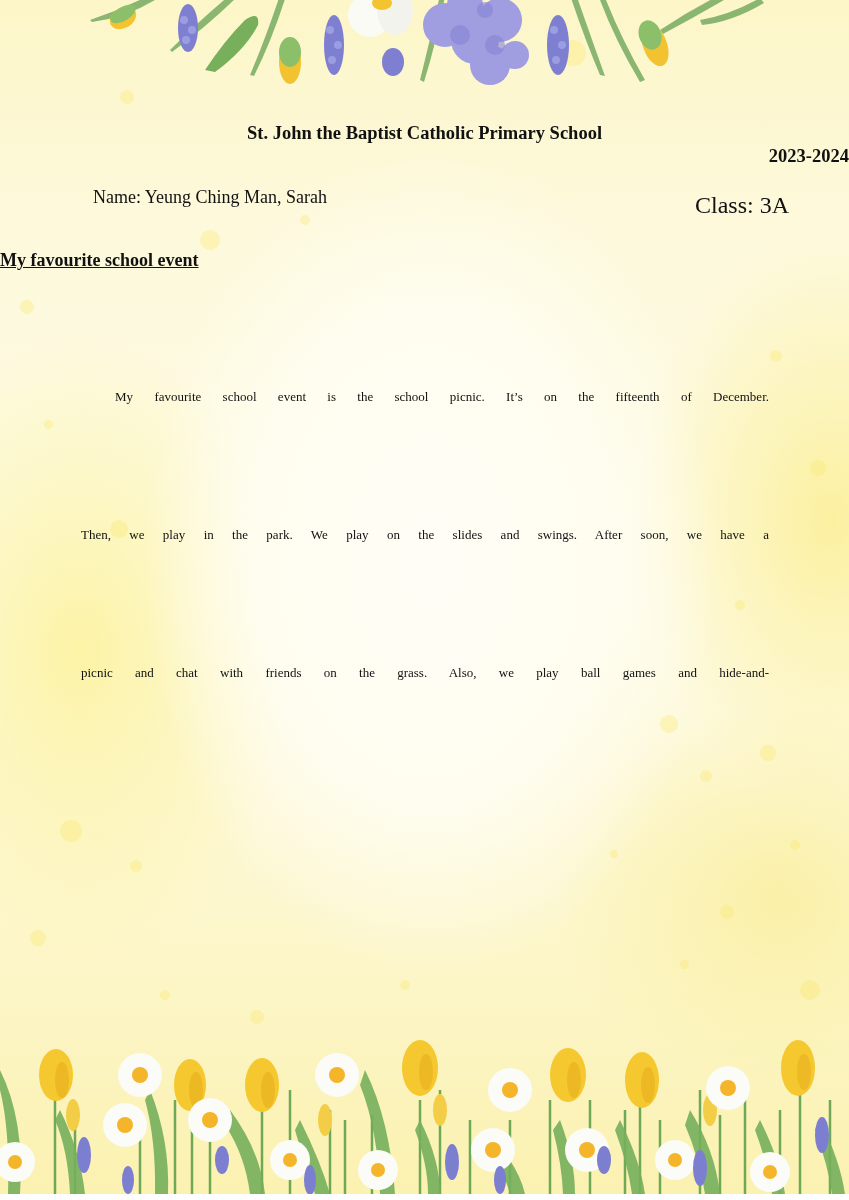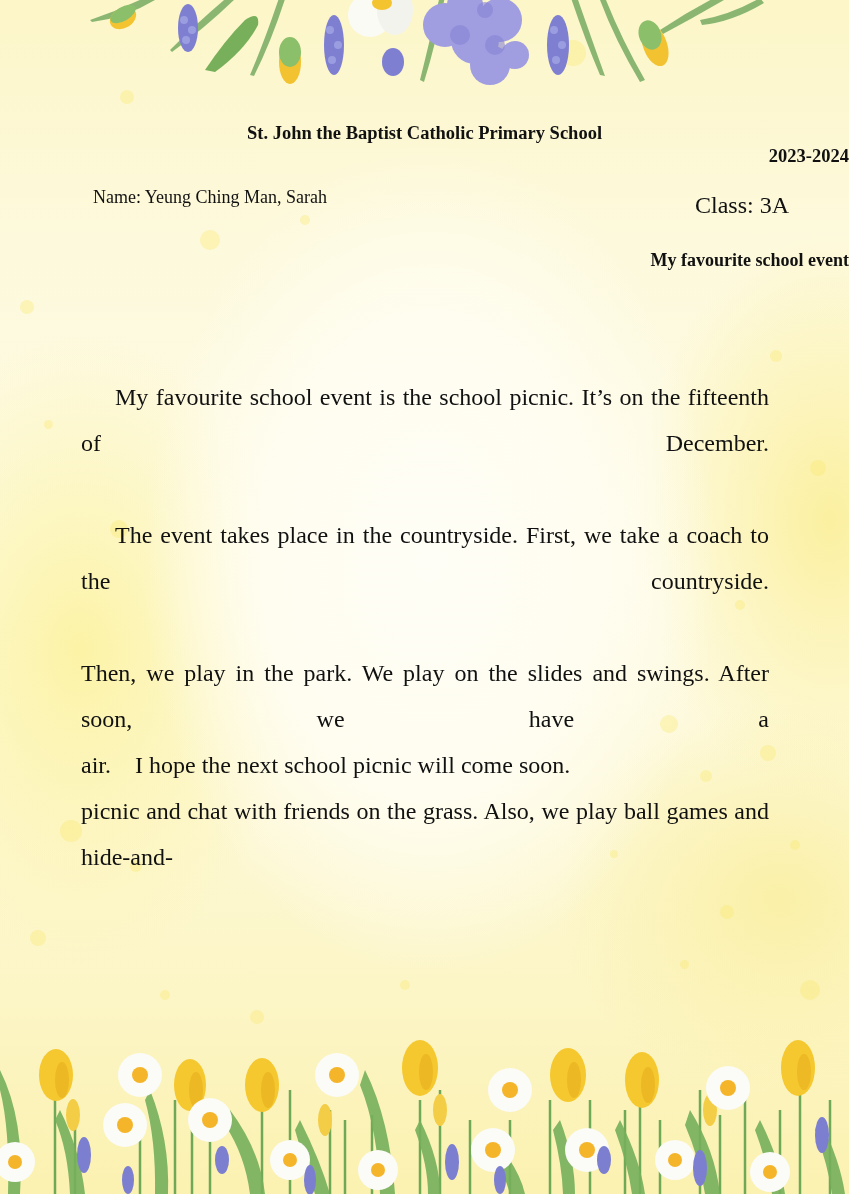--- a/index.html
+++ b/index.html
@@ -18,22 +18,22 @@
   
   .top-floral { position:absolute; left:0; top:0; width:849px; height:95px; }
   
   .bottom-floral { position:absolute; left:0; top:1030px; width:849px; height:164px; }
 
   .text { position:absolute; color:#111; font-family:"Liberation Serif", "DejaVu Serif", serif; }
   .school { left:0; width:849px; top:122px; text-align:center; font-weight:bold; font-size:18.5px; line-height:22px; }
   .year { left:0; width:849px; top:145px; text-align:right; font-weight:bold; font-size:18.5px; line-height:22px; }
   .name { left:81px; top:186px; font-size:18px; line-height:22px;margin-left:12px; }
   .class { left:695px; top:186px; font-size:24px; line-height:22px;margin-top:8px; }
-  .essay-title { left:0; width:849px; top:249px; text-align:right; font-weight:bold; font-size:18px; line-height:22px; }
-  .para { left:81px; width:688px; font-size:24px; line-height:46px; text-align:justify; white-space:pre-wrap; }
+  .essay-title { left:0; width:849px; top:249px; text-align:left; font-weight:bold; font-size:18px; line-height:22px;text-decoration:underline; }
+  .para { left:81px; width:688px; font-size:13px; line-height:46px; text-align:justify; white-space:pre-wrap; }
   .p1 { top:282px; }
   .p2 { top:420px; }
   .p3 { top:650px; }
   .indent { display:inline-block; width:34px; }
   .line { display:block; height:46px; white-space:pre; }
   .line.j { text-align:justify; text-align-last:justify; white-space:normal; }
 </style>
 </head>
 <body>
 
@@ -275,21 +275,19 @@
   <div class="text name">Name: Yeung Ching Man, Sarah</div>
   <div class="text class">Class: 3A</div>
 
   <div class="text essay-title">My favourite school event</div>
 
   <div class="text para p1">
     <span class="line j"><span class="indent"></span><span>My favourite school event is the school picnic.    It’s on the fifteenth of December.</span></span>
   </div>
 
   <div class="text para p2">
-    <span class="line j"><span class="indent"></span><span>The event takes place in the countryside.    First, we take a coach to the countryside.</span></span>
     <span class="line j">Then, we play in the park.    We play on the slides and swings.    After soon, we have a</span>
     <span class="line j">picnic and chat with friends on the grass.    Also, we play ball games and hide-and-</span>
   </div>
 
   <div class="text para p3">
-    <span class="line">air.    I hope the next school picnic will come soon.</span>
   </div>
 </div>
 
 </body></html>

